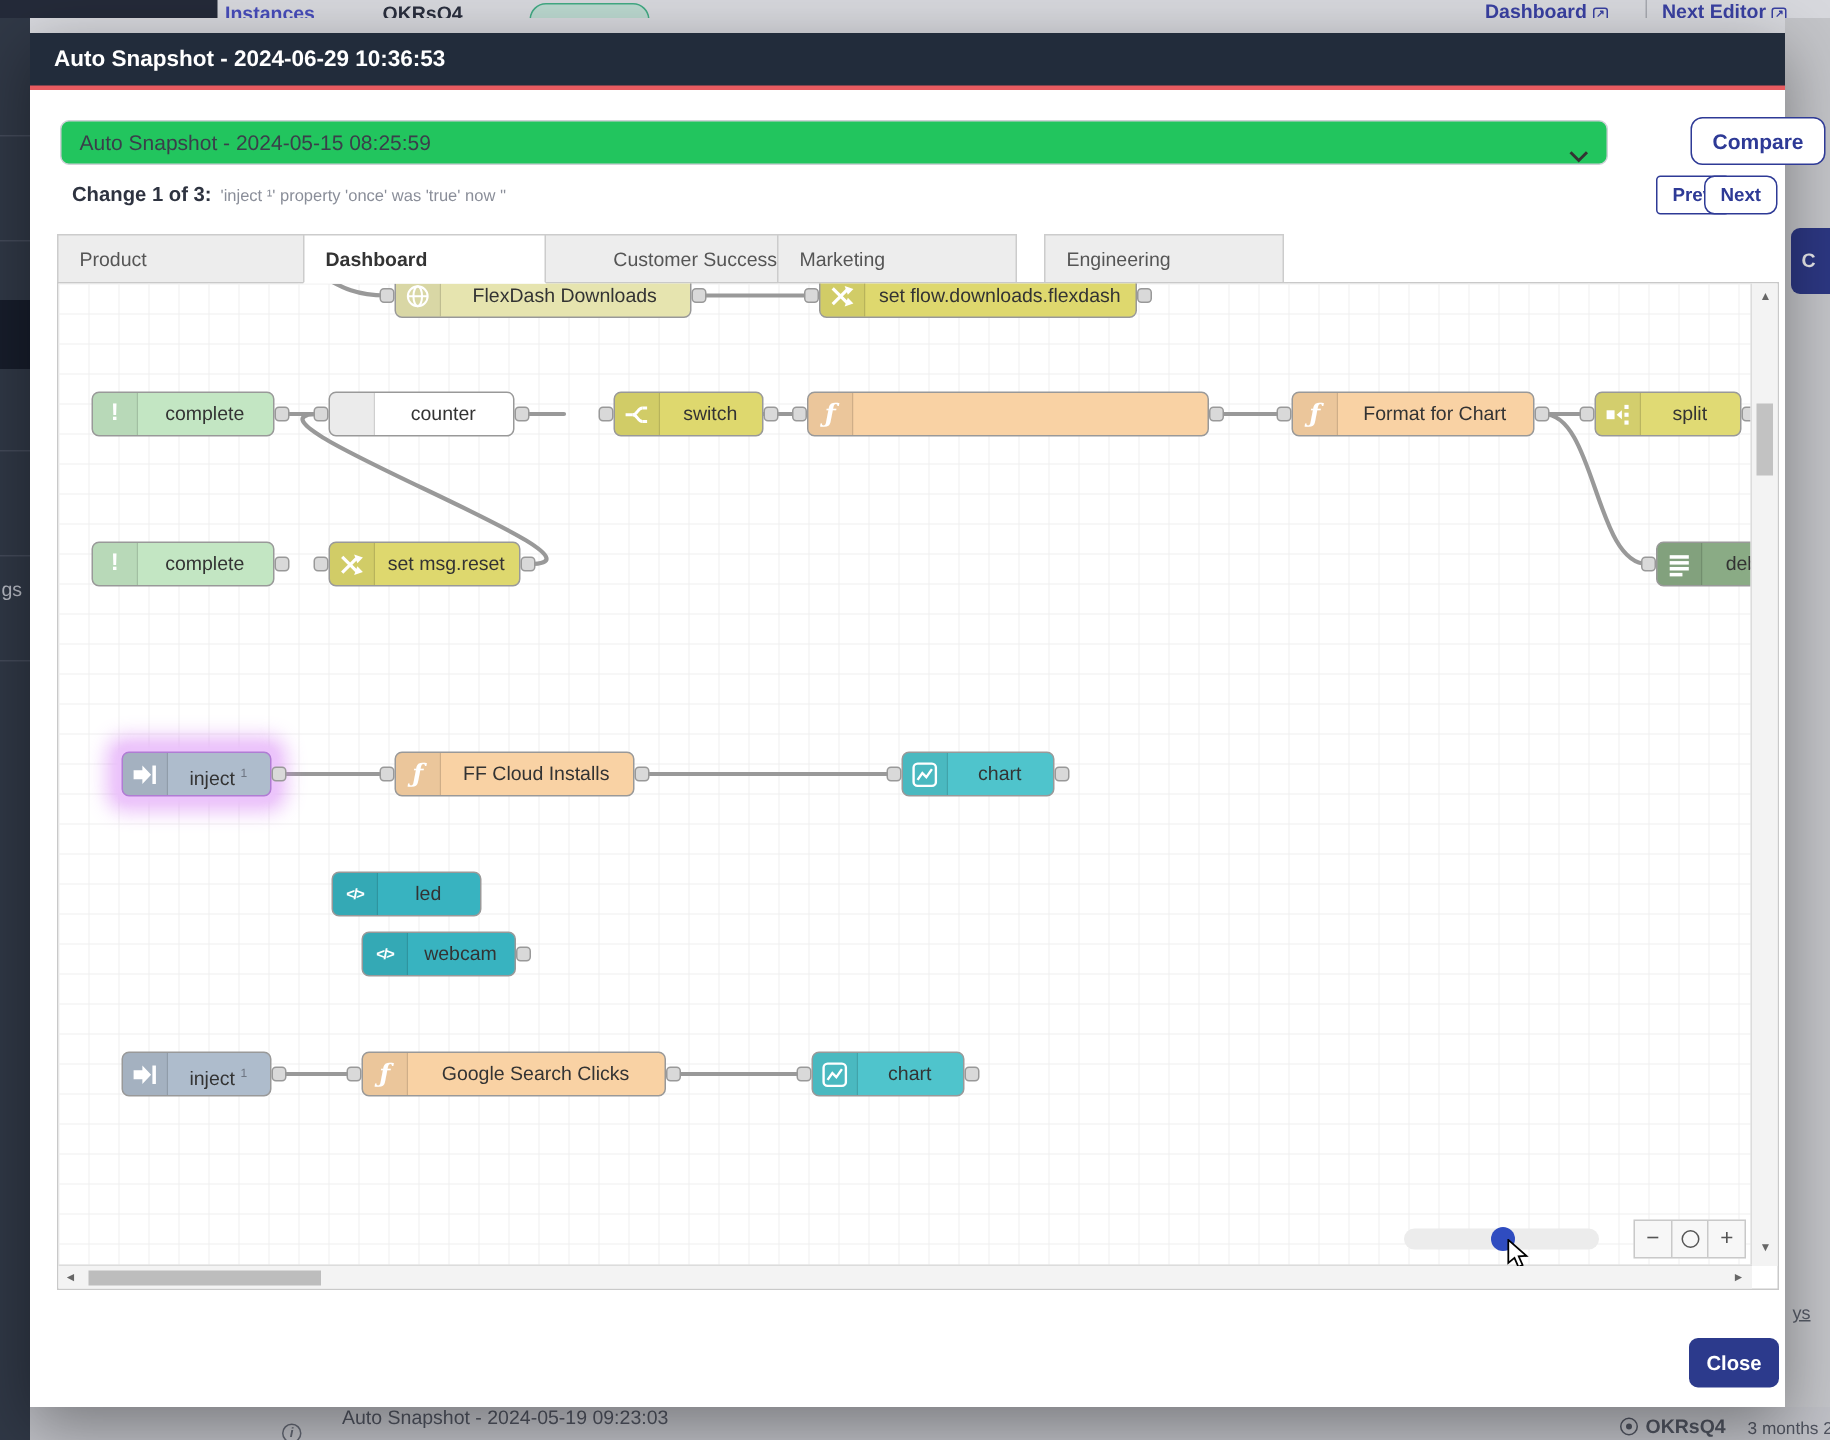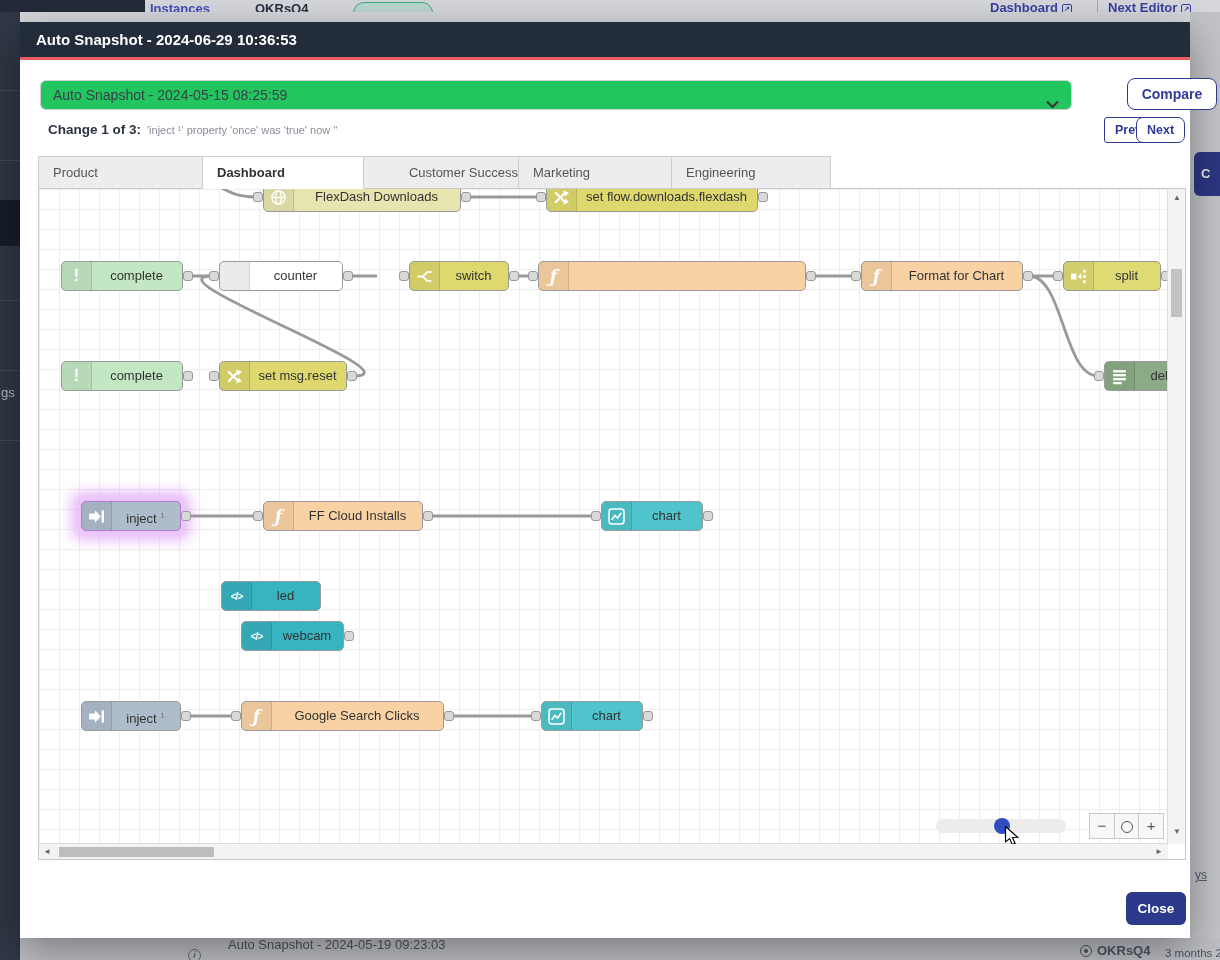--- a/index.html
+++ b/index.html
@@ -140,21 +140,21 @@
     <b>Change 1 of 3:</b><span class="change-detail">'inject ¹' property 'once' was 'true' now ''</span>
   </div>
   <button class="btn-outline btn-prev">Prev</button>
   <button class="btn-outline btn-next">Next</button>
 
   <div class="tabs" id="tabs">
       <div class="tab" style="left: 0px; width: 165px;">Product</div>
       <div class="tab active" style="left: 164px; width: 162px;">Dashboard</div>
       <div class="tab" style="left: 325px; width: 156px; text-align: right;">Customer Success</div>
       <div class="tab" style="left: 480px; width: 160px;">Marketing</div>
-      <div class="tab" style="left: 633px; width: 160px;">Engineering</div>
+      <div class="tab" style="left: 658px; width: 160px;">Engineering</div>
     </div>
 
   <div class="canvas">
     <div class="flow-area" id="flowArea">
       <svg class="wires" id="wiresSvg" width="1129" height="655">
           <path d="M 140 -14 C 179 -14 179 8 218 8" fill="none" stroke="#999999" stroke-width="2.8" stroke-linecap="round"></path>
           <path d="M 428 8 C 464.5 8 464.5 8 501 8" fill="none" stroke="#999999" stroke-width="2.8" stroke-linecap="round"></path>
           <path d="M 150 87 C 162 87 162 87 174 87" fill="none" stroke="#999999" stroke-width="2.8" stroke-linecap="round"></path>
           <path d="M 310 87 C 323.5 87 323.5 87 337 87" fill="none" stroke="#999999" stroke-width="2.8" stroke-linecap="round"></path>
           <path d="M 449 87 C 471 87 471 87 493 87" fill="none" stroke="#999999" stroke-width="2.8" stroke-linecap="round"></path>

